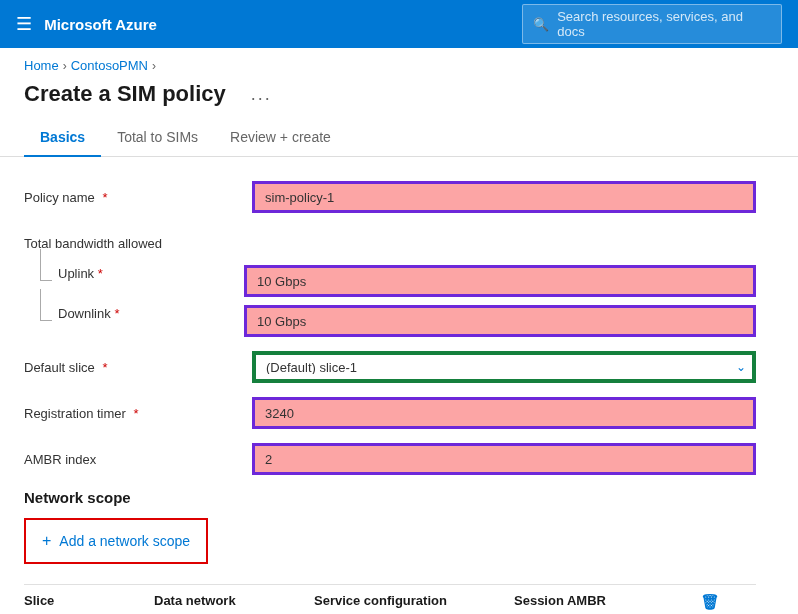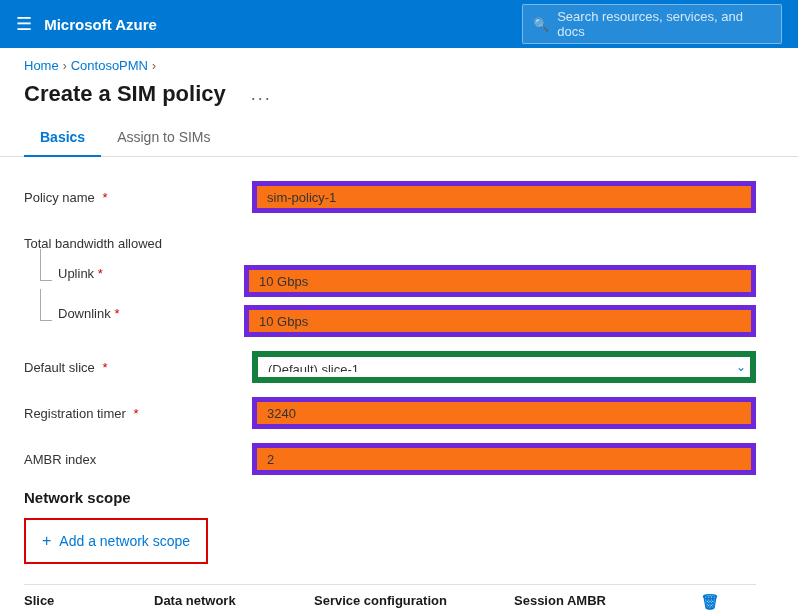--- a/index.html
+++ b/index.html
@@ -93,36 +93,36 @@
       font-size: 13px;
       color: #333;
       display: flex;
       align-items: center;
       gap: 2px;
     }
     .required { color: #c00; }
 
     .form-control {
       flex: 1;
-      border: 5px solid #6d28d9;
+      border: 3px solid #6d28d9;
       padding: 3px 10px;
       font-size: 13px;
       color: #333;
       height: 32px;
       outline: none;
-      background: #f97316;
+      background: #fca5a5;
     }
 
     .form-select-wrapper {
       flex: 1;
       position: relative;
     }
     .form-select {
       width: 100%;
-      border: 6px solid #15803d;
+      border: 4px solid #15803d;
       padding: 5px 32px 5px 10px;
       font-size: 13px;
       color: #333;
       height: 32px;
       outline: none;
       background: #fff;
       appearance: none;
       cursor: pointer;
     }
     .select-chevron {
@@ -223,21 +223,22 @@
   <span class="sep">›</span>
 </div>
 
 <div class="page-header">
   <h1 class="page-title">Create a SIM policy</h1>
   <span class="ellipsis-btn">...</span>
 </div>
 
 <div class="tabs">
   <div class="tab active">Basics</div>
-  <div class="tab">Assign to SIMs</div>
+  <div class="tab">Total to SIMs</div>
+  <div class="tab">Review + create</div>
 </div>
 
 <div class="form-area">
 
   
   <div class="form-row">
     <div class="form-label">
       <span>Policy name</span>&nbsp;<span class="required">*</span>
     </div>
     <input class="form-control" type="text" value="sim-policy-1" style="">

